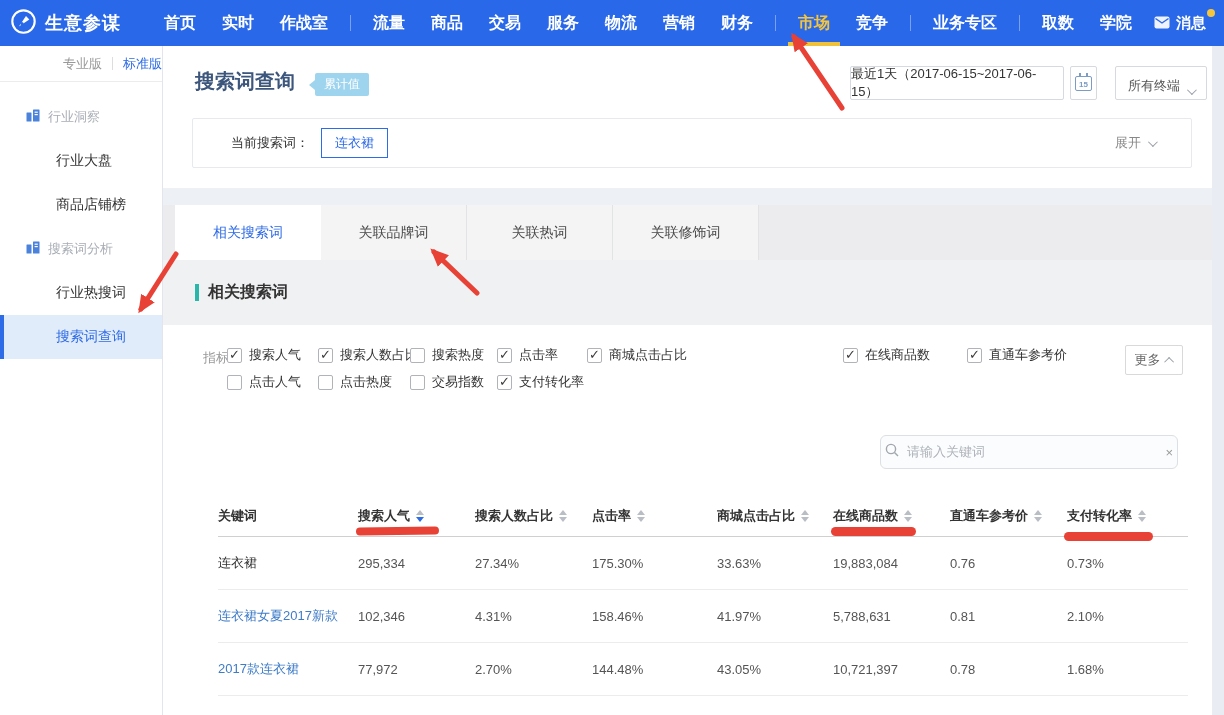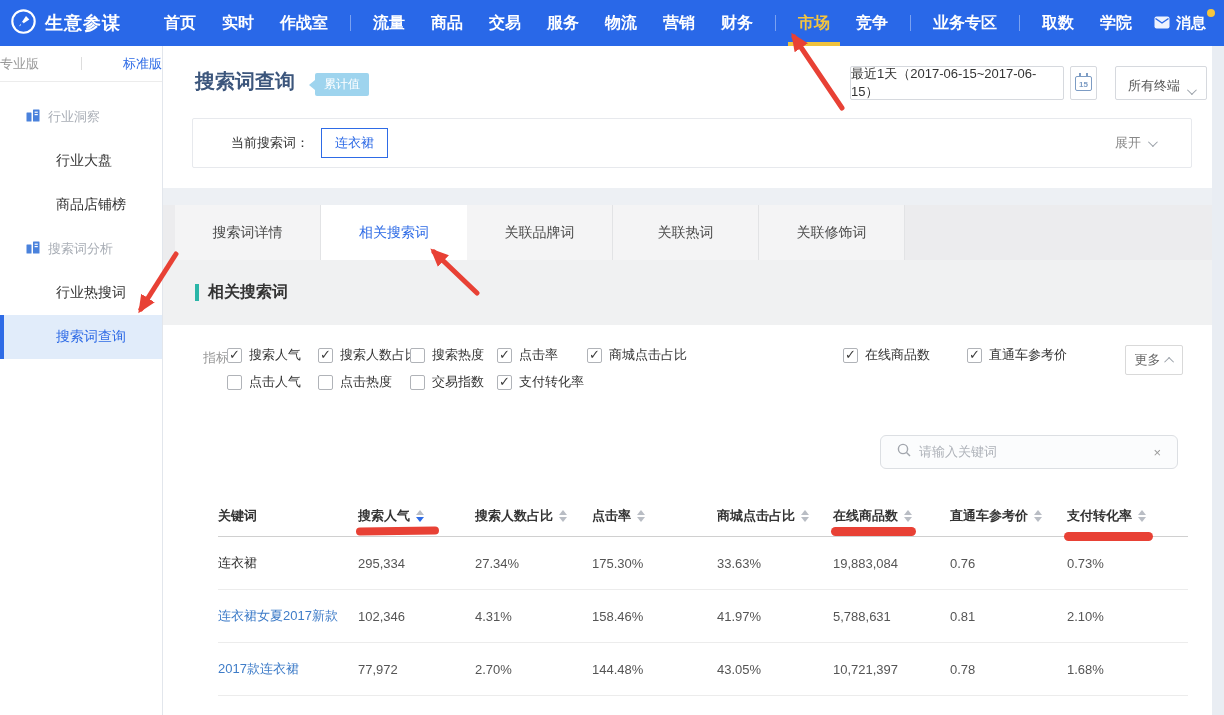--- a/index.html
+++ b/index.html
@@ -32,21 +32,21 @@
   .topbar-right { margin-left:auto; margin-right:18px; display:flex; align-items:center; gap:6px; }
   .msg-wrap { position:relative; display:flex; align-items:center; gap:6px; font-size:15px; font-weight:bold; cursor:pointer; }
   .msg-dot { position:absolute; right:-9px; top:-5px; width:8px; height:8px; border-radius:50%; background:#f5c53d; }
 
   
   .sidebar {
     position:absolute; left:0; top:46px; width:163px; bottom:0;
     background:#fff; border-right:1px solid #e2e6ec; z-index:2;
   }
   .version-tabs {
-    height:36px; display:flex; align-items:center; justify-content:space-between; gap:10px;
+    height:36px; display:flex; align-items:center; justify-content:flex-end; gap:10px;
     font-size:13px; border-bottom:1px solid #ececec;
   }
   .version-tab { color:#999; cursor:pointer; }
   .version-tab.active { color:#2e6be6; }
   .vt-divider { width:1px; height:13px; background:#ddd; }
   .side-list { padding-top:13px; }
   .side-group, .side-item { height:44px; display:flex; align-items:center; }
   .side-group { padding-left:26px; gap:8px; color:#a8adb5; font-size:13px; }
   .side-item { padding-left:56px; font-size:14px; color:#333; cursor:pointer; position:relative; }
   .side-item.active { background:#e1ecfa; color:#2e6be6; }
@@ -140,21 +140,21 @@
   .more-btn {
     position:absolute; left:962px; top:20px; width:58px; height:30px;
     border:1px solid #d9d9d9; border-radius:2px; background:#fff;
     display:flex; align-items:center; justify-content:center; gap:6px;
     font-size:13px; color:#666; cursor:pointer;
   }
 
   .search-box {
     position:absolute; left:717px; top:110px; width:298px; height:34px;
     border:1px solid #dcdfe3; border-radius:6px; background:#fbfcfd;
-    display:flex; align-items:center; padding:0 16px; gap:8px;
+    display:flex; align-items:center; padding:0 4px; gap:8px;
   }
   .search-placeholder { font-size:13px; color:#aeb2b9; flex:1; }
   .clear-x { font-size:13px; color:#999; cursor:pointer; }
 
   .table { position:absolute; left:55px; right:24px; top:170px; font-size:13px; }
   .t-row { display:grid; grid-template-columns:140px 117px 117px 125px 116px 117px 117px 1fr; align-items:center; }
   .t-head { height:42px; border-bottom:1px solid #d0d0d0; font-weight:bold; color:#333; }
   .t-body-row { height:53px; border-bottom:1px solid #ececec; color:#555; }
   .th-cell { display:flex; align-items:center; cursor:pointer; }
   .sort { display:inline-flex; flex-direction:column; gap:2px; margin-left:6px; }
@@ -271,21 +271,20 @@
       <span class="expand-link">
         <span>展开</span>
         <span class="chev down"></span>
       </span>
     </div>
   </div>
 
   <div class="gray-gap"></div>
 
   <div class="tabbar">
-    <div class="tab">搜索词详情</div>
     <div class="tab active">相关搜索词</div>
     <div class="tab">关联品牌词</div>
     <div class="tab">关联热词</div>
     <div class="tab">关联修饰词</div>
   </div>
 
   <div class="section-band">
     <div class="section-title">
       <span class="teal-bar"></span>
       <span>相关搜索词</span>

